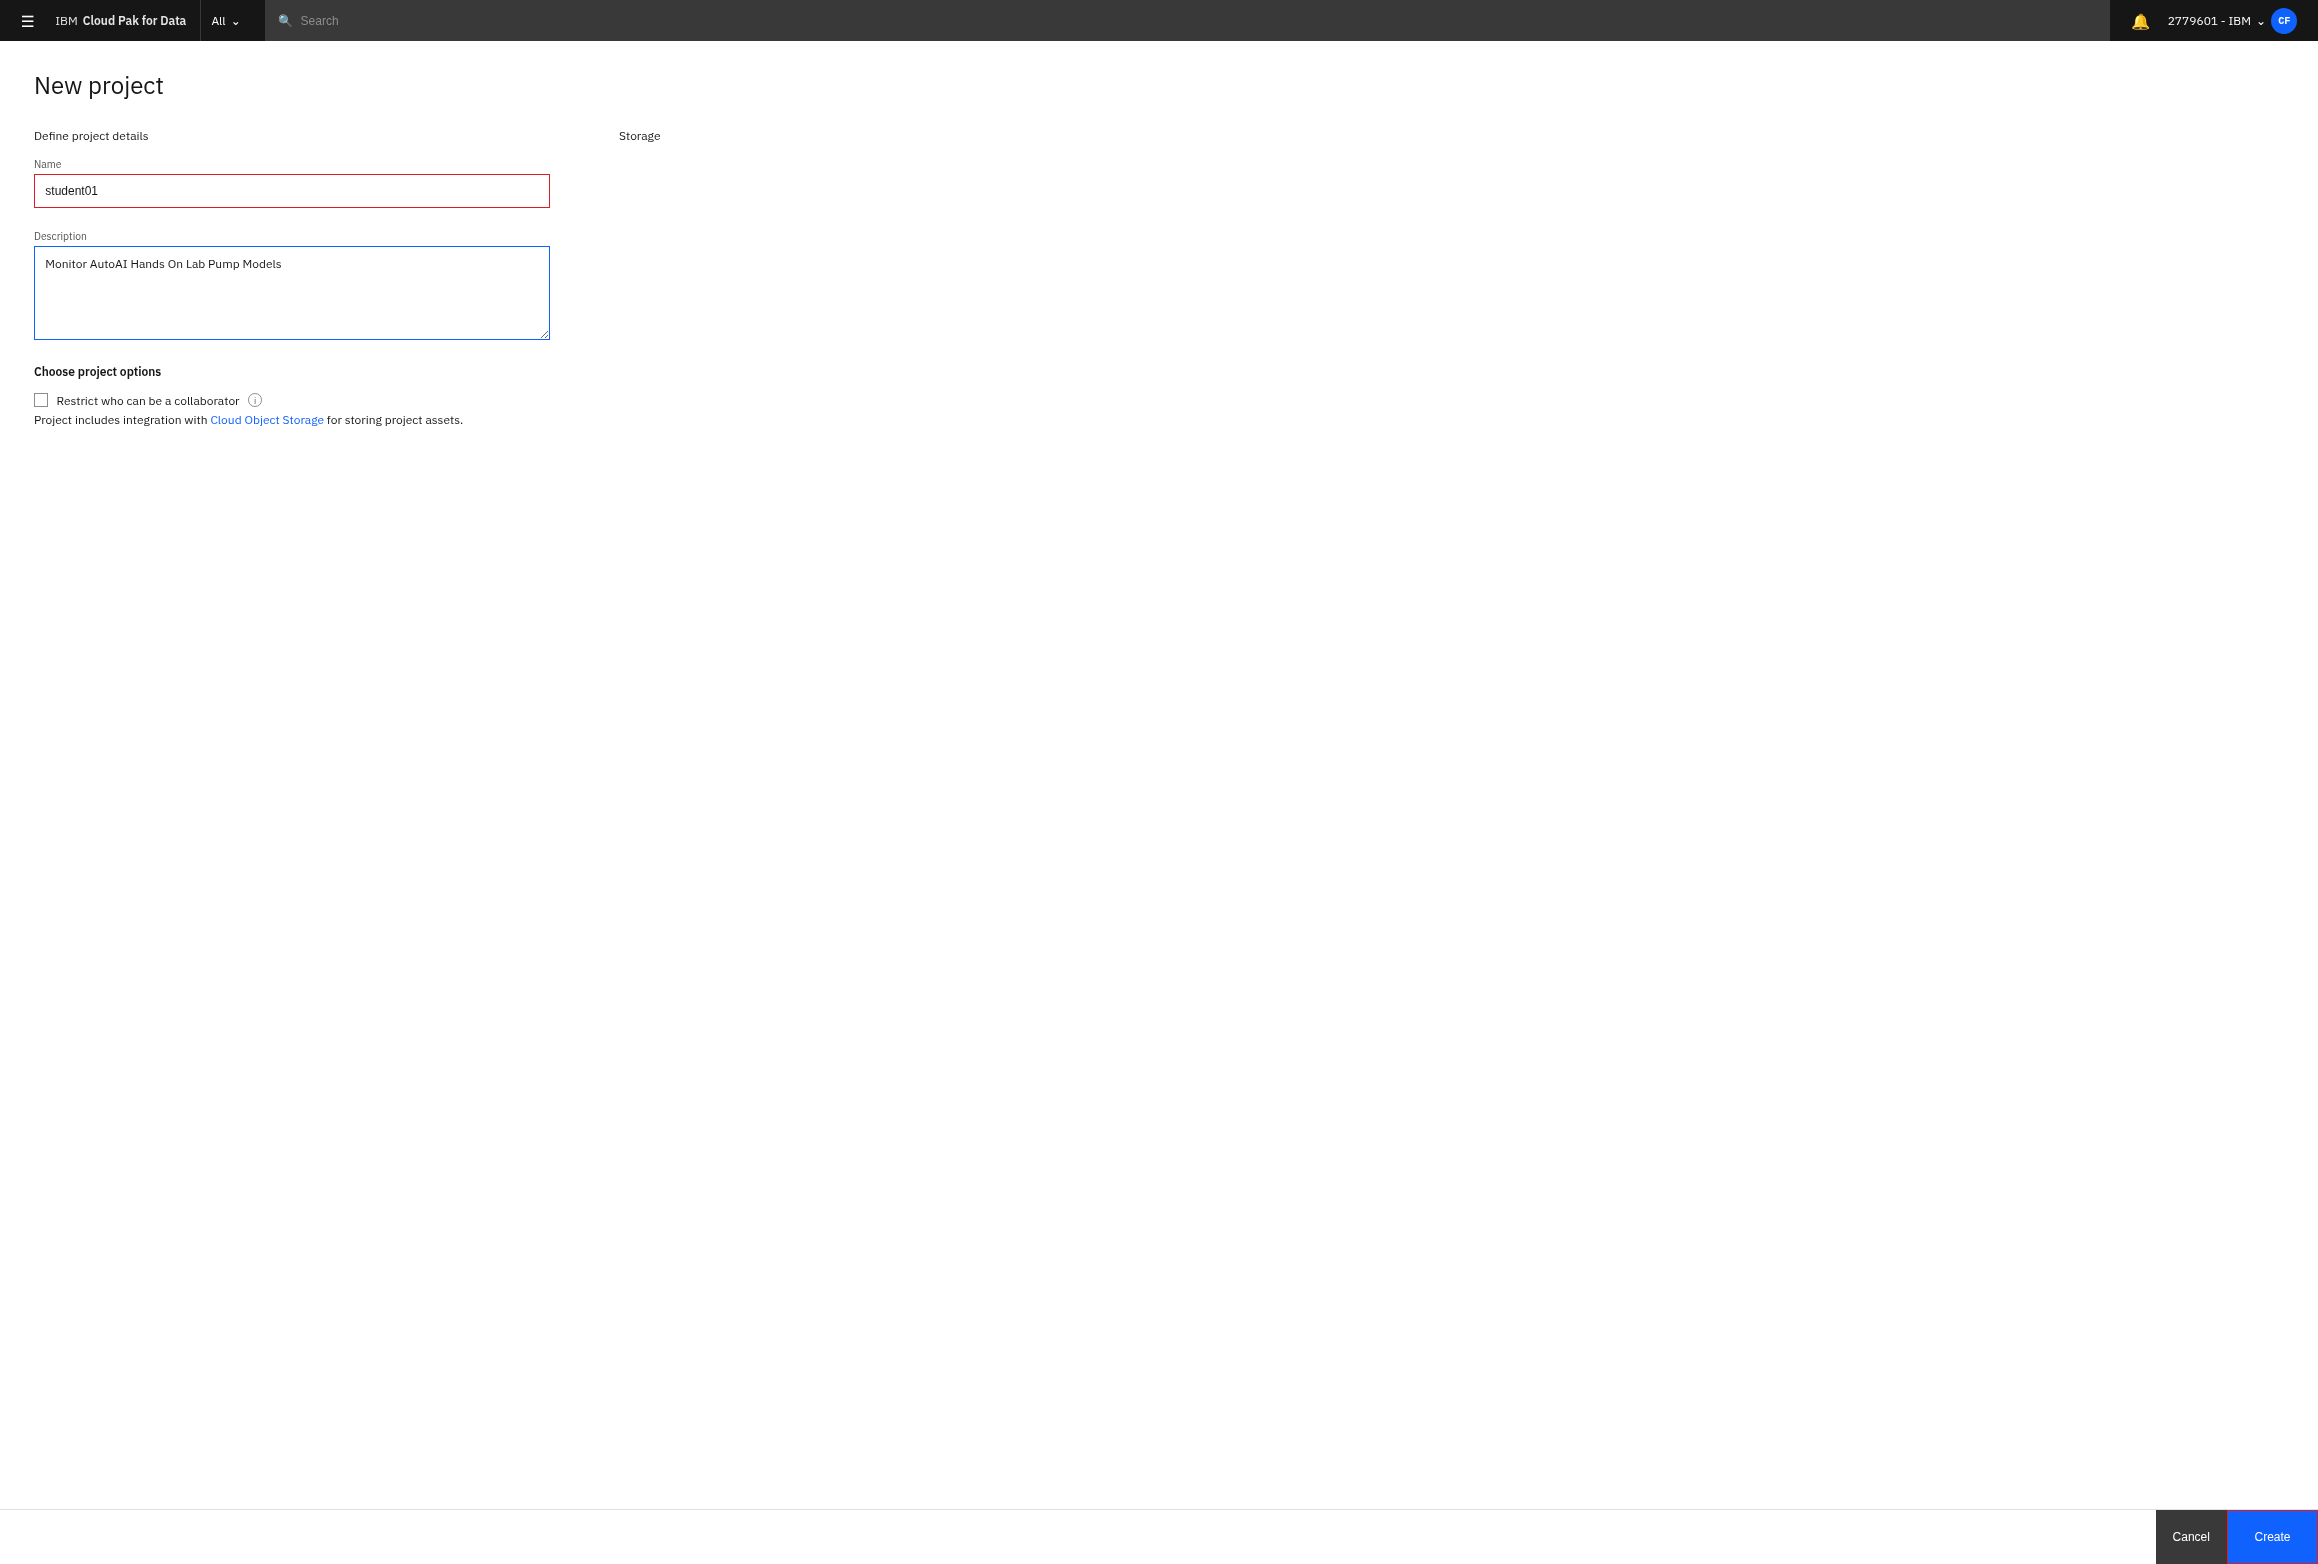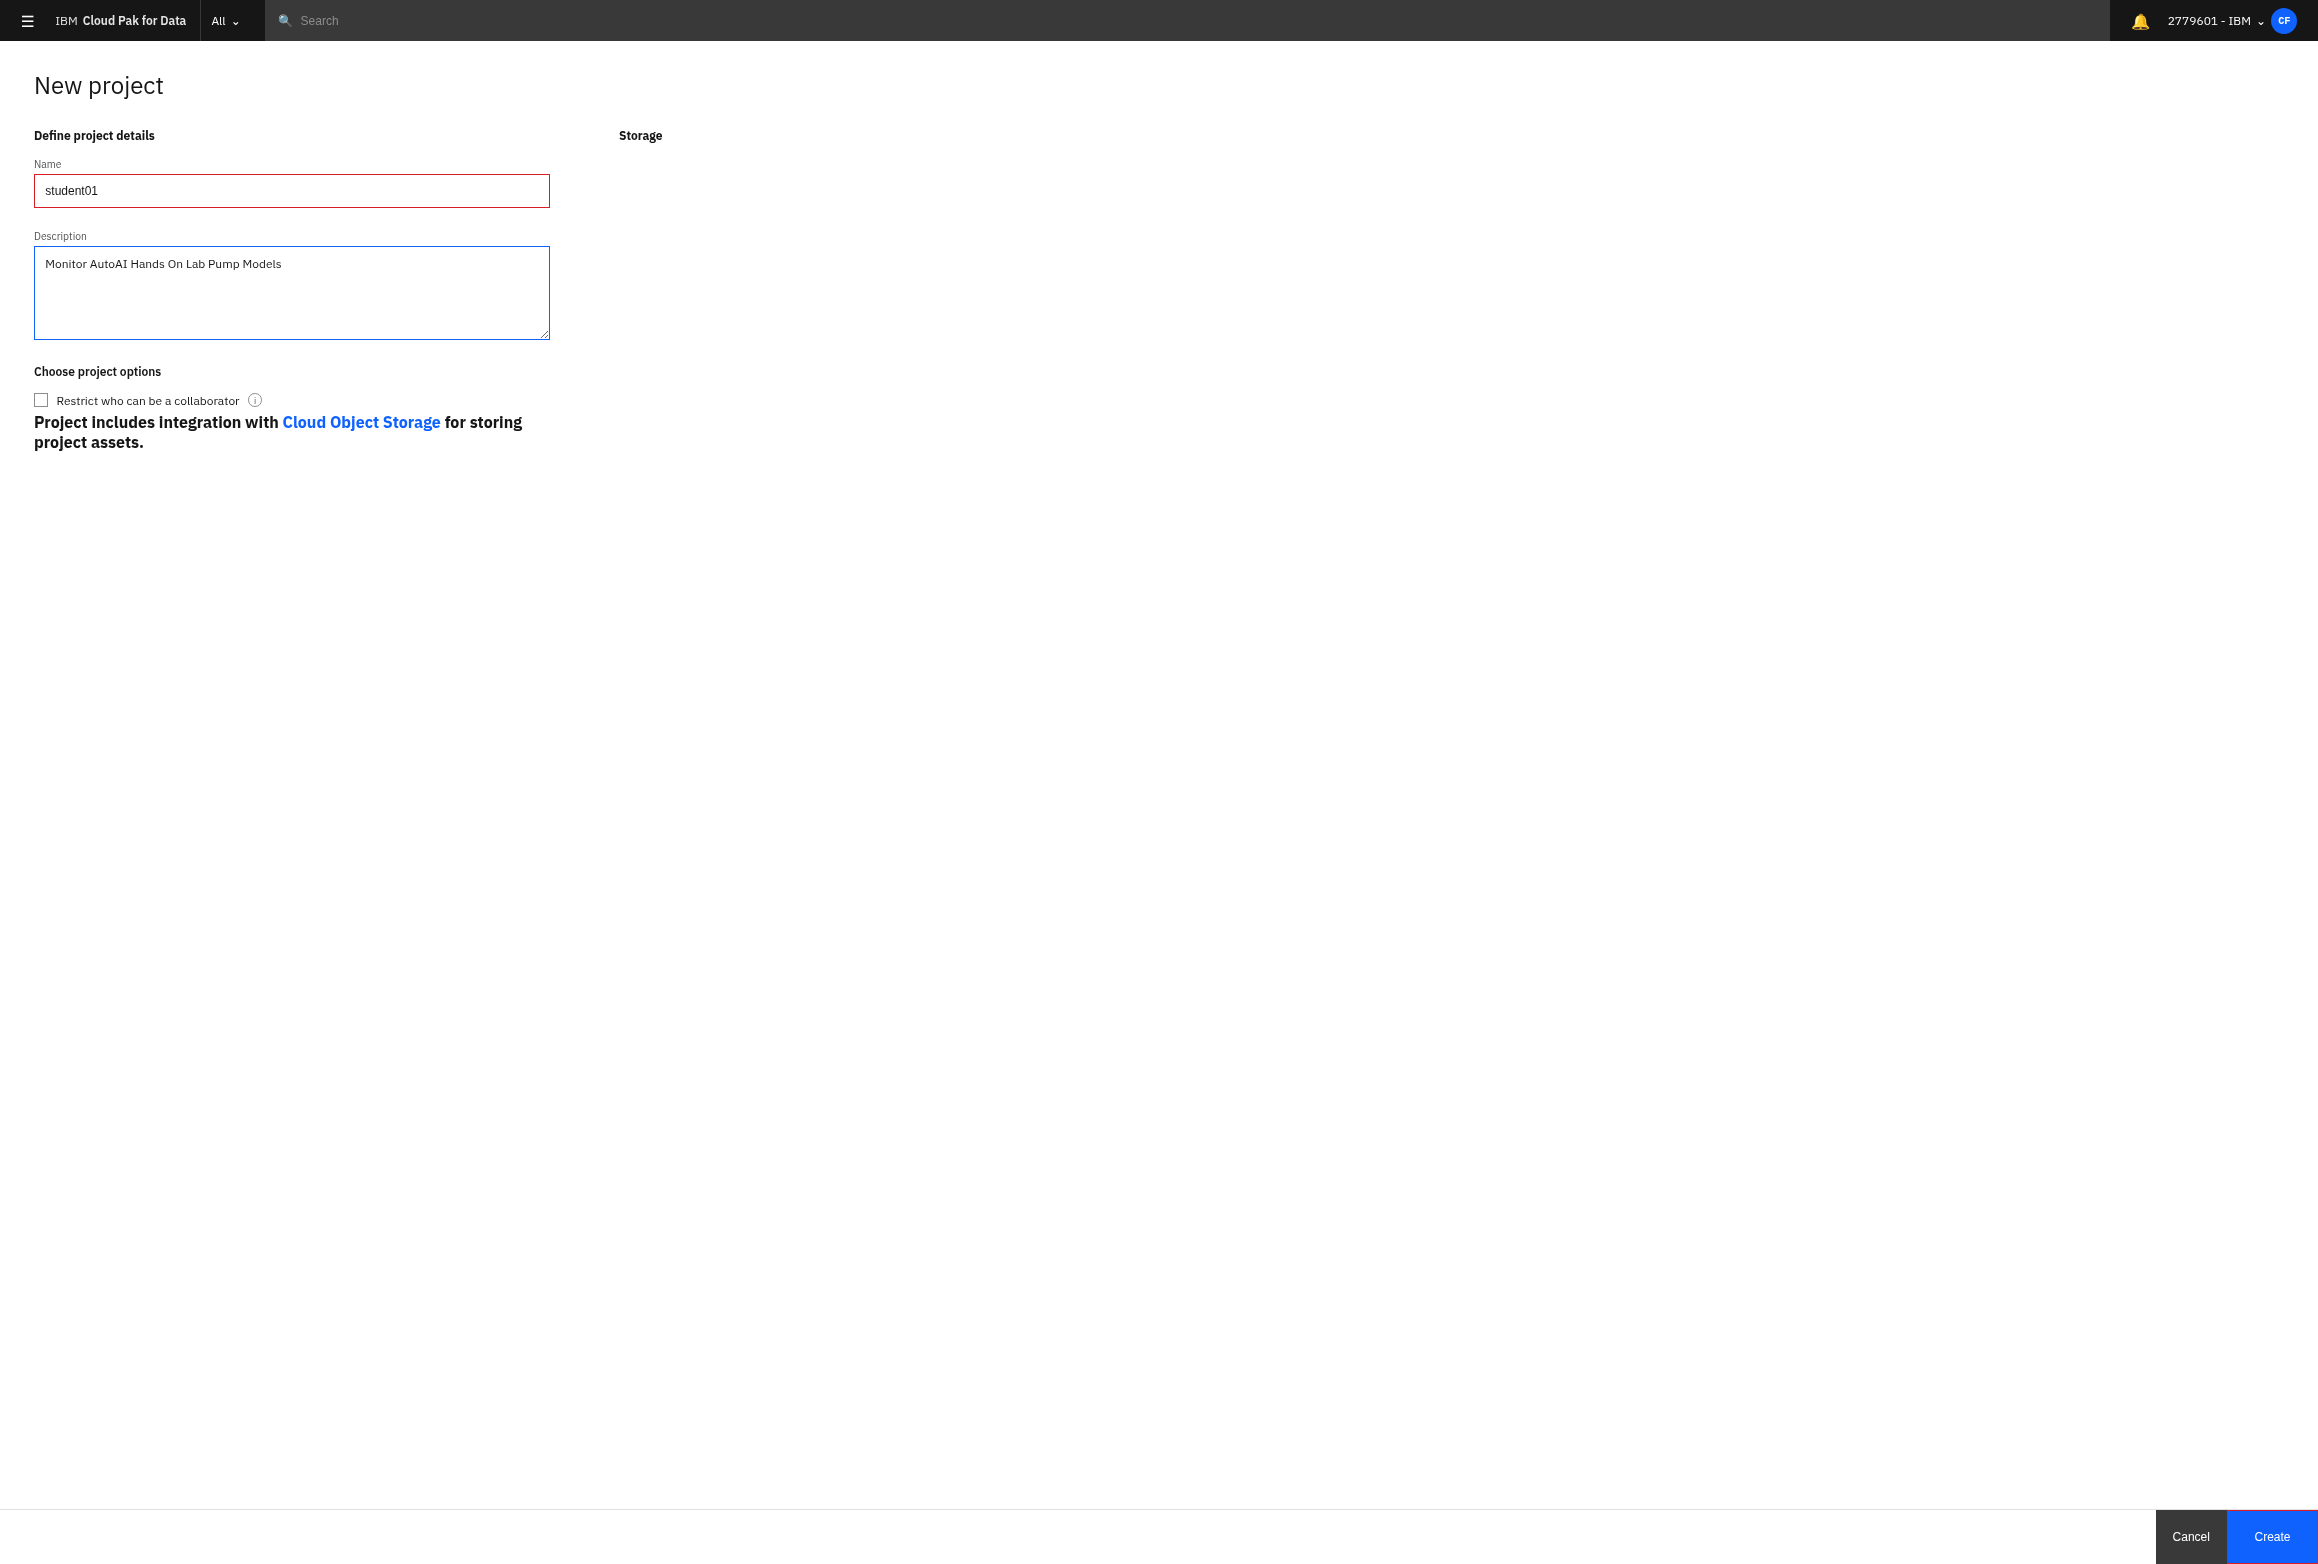--- a/index.html
+++ b/index.html
@@ -126,21 +126,21 @@
     .left-col {
       flex: 1;
       max-width: 516px;
     }
     .right-col {
       flex: 1;
     }
 
     .section-title {
       font-size: 12px;
-      font-weight: 700;
+      font-weight: 400;
       color: #161616;
       margin-bottom: 13.8px;
     }
 
     .field-group {
       margin-bottom: 20.6px;
     }
     .field-label {
       font-size: 10.3px;
       color: #525252;
@@ -212,23 +212,22 @@
       width: 13.8px;
       height: 13.8px;
       border-radius: 50%;
       border: 0.9px solid #8d8d8d;
       font-size: 8.6px;
       color: #525252;
       cursor: pointer;
     }
 
     .integration-text {
-      font-size: 16px;
-      color: #161616;
-      font-weight: bold;
+      font-size: 12px;
+      color: #161616;
     }
     .integration-link {
       color: #0f62fe;
       text-decoration: none;
     }
 
     
     .storage-input {
       width: 100%;
       background: #f4f4f4;

